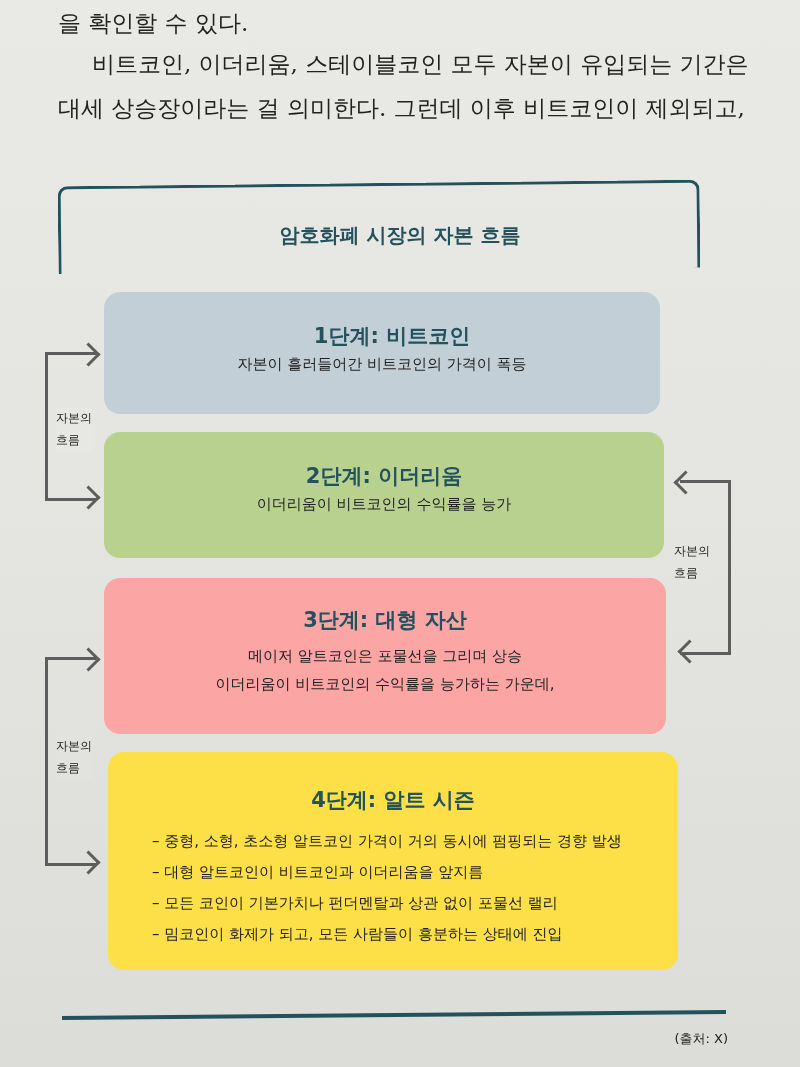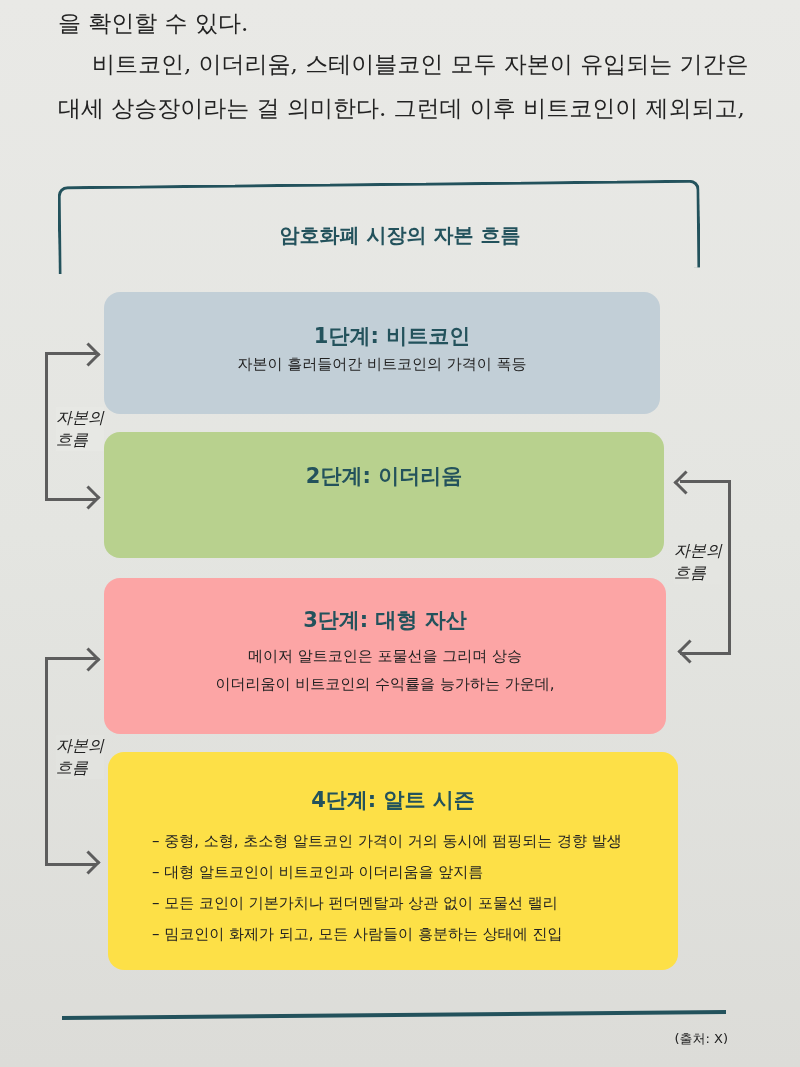--- a/index.html
+++ b/index.html
@@ -37,21 +37,21 @@
   }
   .flow.left { border-right:none; }
   .flow.right { border-left:none; }
   .arrowhead {
     position:absolute; width:14px; height:14px;
     border-top:3px solid #5d5d5d; border-right:3px solid #5d5d5d;
   }
   .arrowhead.r { transform: rotate(45deg); }
   .arrowhead.l { transform: rotate(-135deg); }
   .flow-label {
-    position:absolute; font-size:16px; color:#222; line-height:22px;font-style:italic;
+    position:absolute; font-size:12px; color:#222; line-height:22px;
   }
   .bottom-rule {
     position:absolute; left:62px; top:1013px; width:664px; height:4px;
     background:#23525c; transform: rotate(-0.5deg);
   }
   .source {
     position:absolute; right:72px; top:1030px; font-size:13px; color:#222;
   }
 </style>
 </head>
@@ -64,20 +64,21 @@
 <div class="frame-top"></div>
 <div class="diagram-title">암호화폐 시장의 자본 흐름</div>
 
 <div class="stage" style="left:104px; top:292px; width:556px; height:122px; background:#c2cfd7;">
   <div class="title" style="margin-top:30px;padding-left:20px;">1단계: 비트코인</div>
   <div class="desc">자본이 흘러들어간 비트코인의 가격이 폭등</div>
 </div>
 
 <div class="stage" style="left:104px; top:432px; width:560px; height:126px; background:#b8d18e;">
   <div class="title" style="margin-top:30px;">2단계: 이더리움</div>
+  <div class="desc">이더리움이 비트코인의 수익률을 능가</div>
 </div>
 
 <div class="stage" style="left:104px; top:578px; width:562px; height:156px; background:#fca5a5;">
   <div class="title" style="margin-top:28px;">3단계: 대형 자산</div>
   <div class="desc" style="margin-top:8px;">
     <div>메이저 알트코인은 포물선을 그리며 상승</div>
     <div>이더리움이 비트코인의 수익률을 능가하는 가운데,</div>
   </div>
 </div>
 

